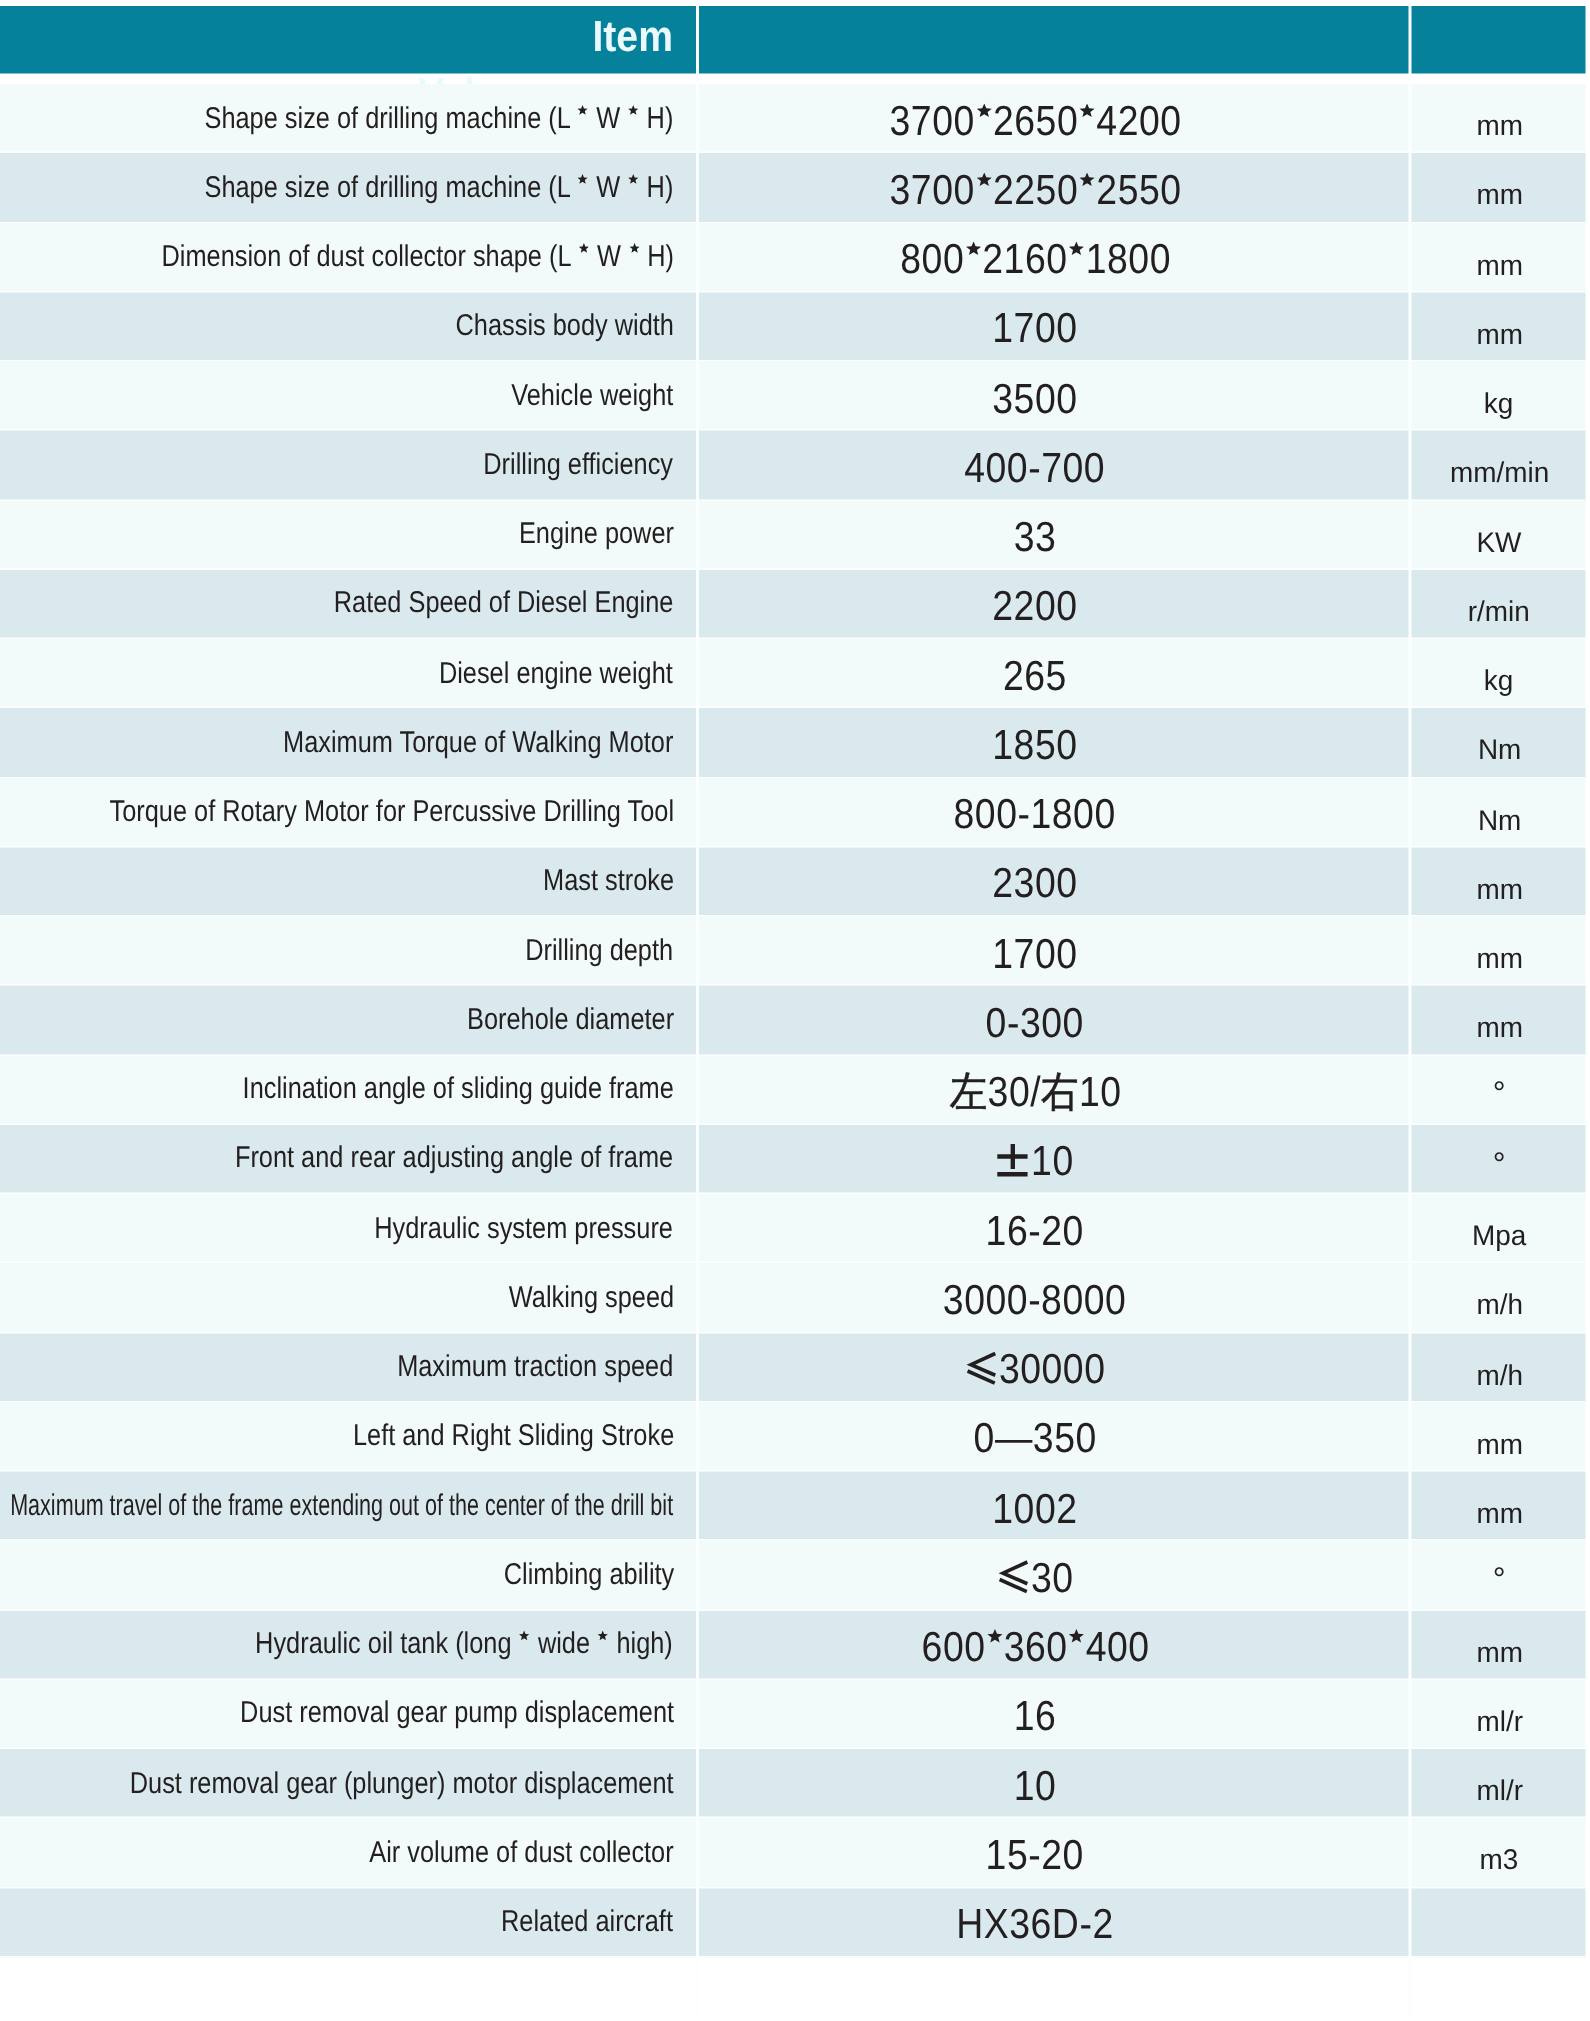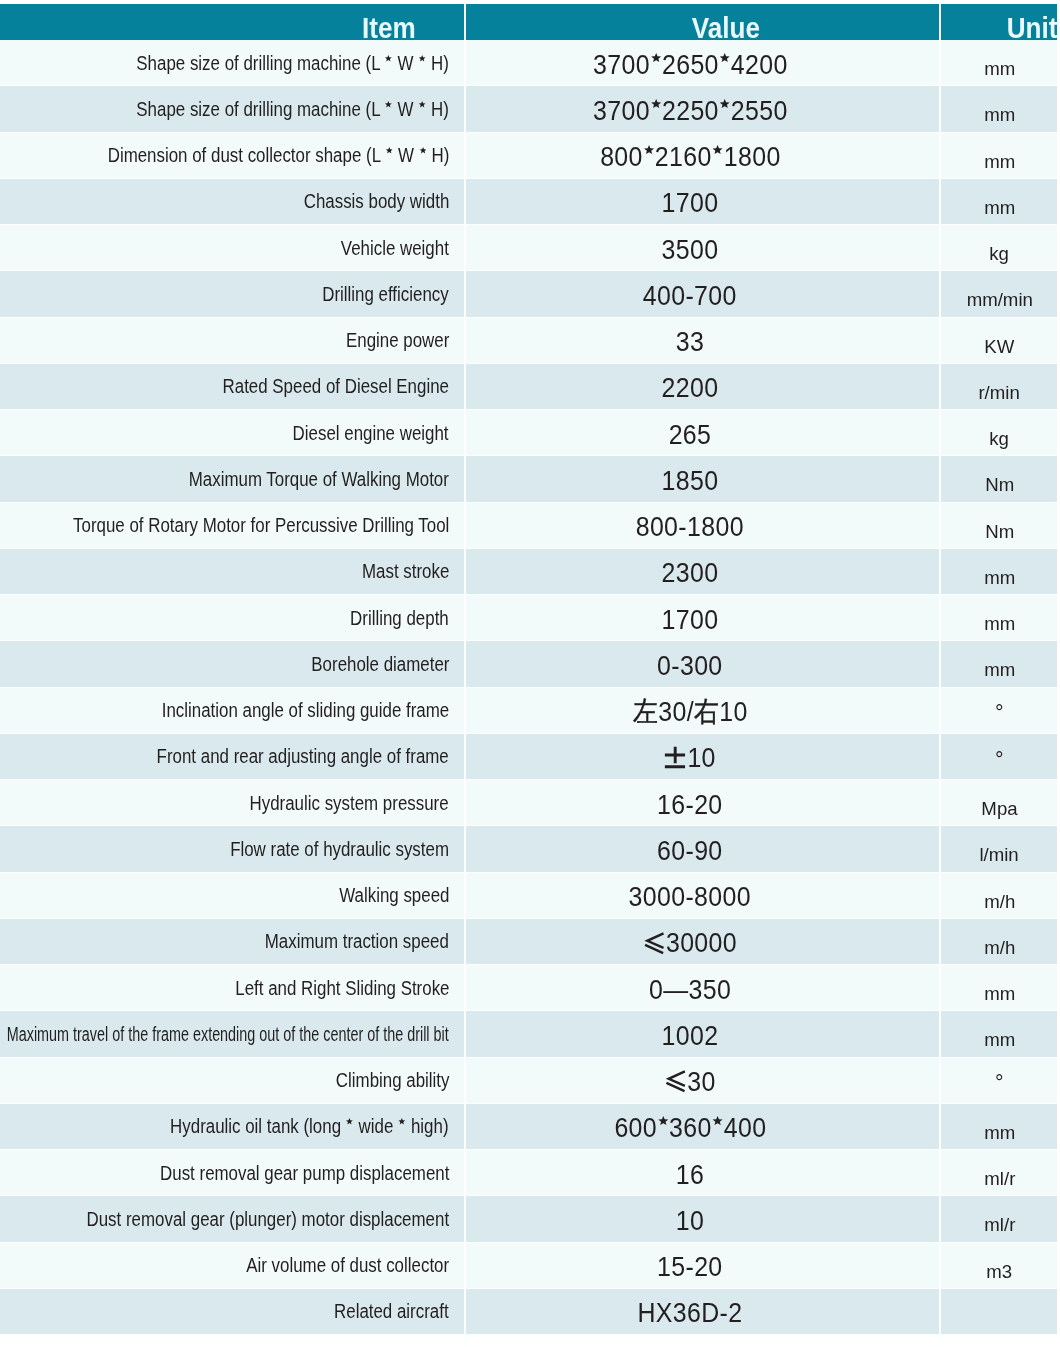--- a/index.html
+++ b/index.html
@@ -12,33 +12,33 @@
   }
   #spec-table {
     width: 1060px; height: 1347px;
     position: relative; background: #ffffff; overflow: hidden;
   }
 
   
   .thead {
     position: absolute; left: 0; top: 4px;
     width: 1057px; height: 44.5px;
-    background: #05819b; display: flex;
+    background: #05819b; display: flex; flex-direction: column;
   }
   .th {
     height: 44.5px; display: flex; align-items: center; filter: grayscale(0);
     color: #eafafc; font-weight: bold; font-size: 29px; padding-top: 5px;
     letter-spacing: 0px;
   }
   .th-item  { width: 464px; justify-content: flex-end; padding-right: 15px; }
   .th-value { width: 534px; justify-content: center;   padding-left: 91px; }
   .th-unit  { width: 136px; justify-content: flex-end; padding-right: 0px;  }
 
   
-  .tbody { position: absolute; left: 0; top: 40px; width: 1057px; }
+  .tbody { position: absolute; left: 0; top: 56px; width: 1057px; }
   .row   { height: 46.25px; display: flex; width: 1057px; position: relative; }
   .row.odd  { background: #f2fbfa; }
   .row.even { background: #d9e9ed; }
   .row::after {
     content: ""; position: absolute; left: 0; bottom: 0;
     width: 1057px; height: 1px; background: #fdffff;
   }
   .cell { display: flex; align-items: center; color: #231f20; height: 100%; overflow: hidden; }
   .c-item  { width: 464px; justify-content: flex-end; padding-right: 15px; font-size: 20px;   padding-top: 0px; }
   .c-value { width: 475px; justify-content: center;   padding-right: 23px; font-size: 28px; letter-spacing: .4px; padding-top: 3px; }
@@ -289,31 +289,20 @@
         <div class="cell c-item">
           <span class="sq">Hydraulic system pressure</span>
         </div>
         <div class="cell c-value">
           <span class="sq">16-20</span>
         </div>
         <div class="cell c-unit">
           <span class="sq">Mpa</span>
         </div>
       </div>
-      <div class="row even">
-        <div class="cell c-item">
-          <span class="sq">Flow rate of hydraulic system</span>
-        </div>
-        <div class="cell c-value">
-          <span class="sq">60-90</span>
-        </div>
-        <div class="cell c-unit">
-          <span class="sq">l/min</span>
-        </div>
-      </div>
       <div class="row odd">
         <div class="cell c-item">
           <span class="sq">Walking speed</span>
         </div>
         <div class="cell c-value">
           <span class="sq">3000-8000</span>
         </div>
         <div class="cell c-unit">
           <span class="sq">m/h</span>
         </div>

